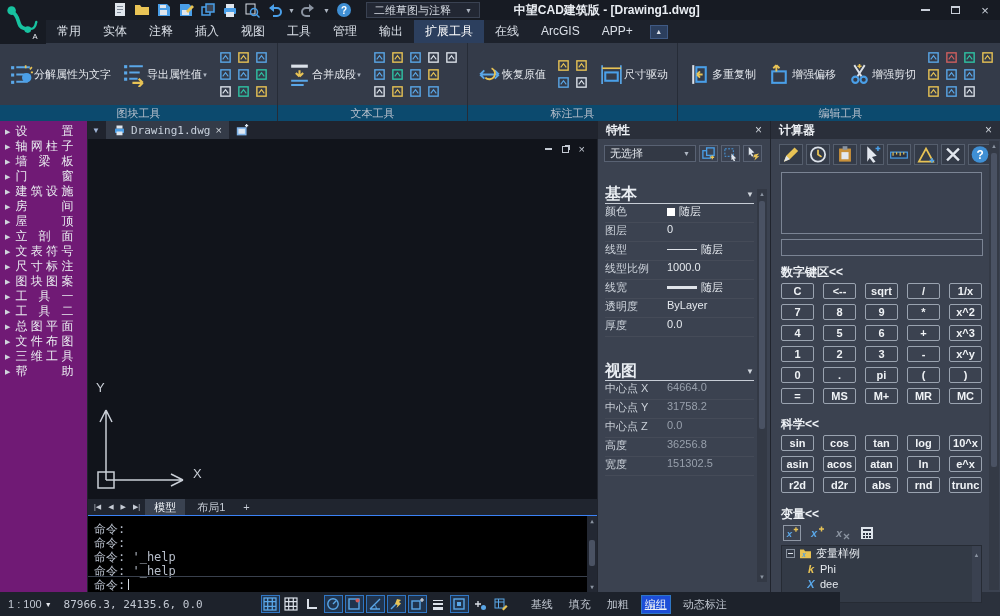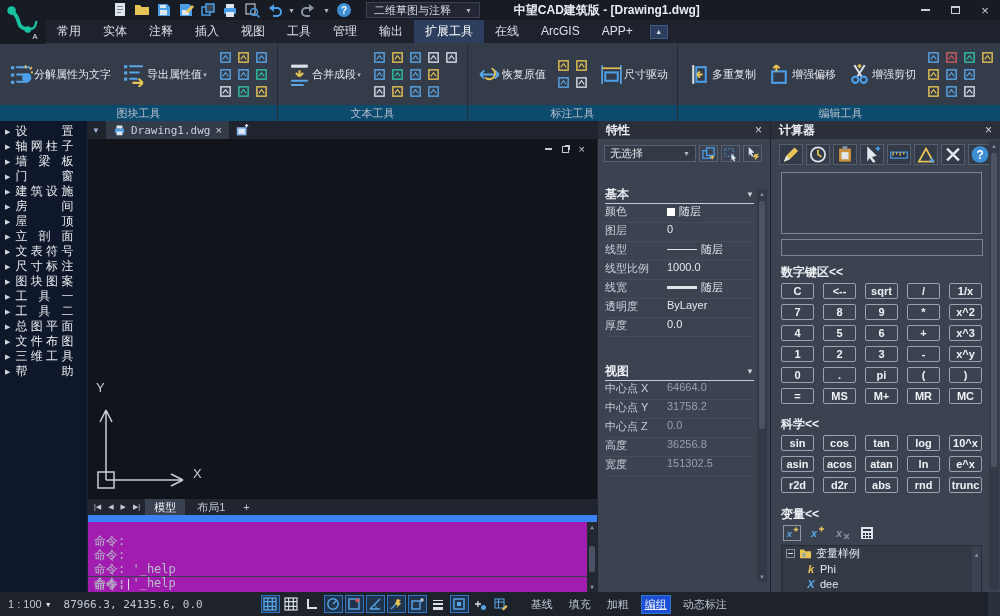--- a/index.html
+++ b/index.html
@@ -37,21 +37,21 @@
   .bigbtn .bcaret { font-size:6px; color:#aeb6c2; margin-top:1px; }
   .sgrid { display:flex; flex-direction:column; gap:2px; margin:0 3px; }
   .srow { display:flex; gap:3px; }
   .sic { width:15px; height:15px; display:flex; align-items:center; justify-content:center; cursor:pointer; }
   .rfiller { flex:1; background:#2a303b; }
 
   
   .main { position:absolute; left:0; top:121px; width:1000px; height:471px; display:flex; }
 
   
-  .sidebar { width:88px; background:#0f172a; border-right:1px solid #20242d; padding-top:3px; }
+  .sidebar { width:88px; background:#701a75; border-right:1px solid #20242d; padding-top:3px; }
   .sbitem { height:15px; display:flex; align-items:center; padding-left:5px; gap:5px; cursor:pointer; }
   .sbarrow { font-size:7px; color:#cfd5dc; }
   .sbitem b { display:inline-block; width:58px; font-weight:normal; font-size:12px; color:#e8ebef; text-align:justify; text-align-last:justify; white-space:nowrap; overflow:hidden; }
 
   
   .center { width:509px; display:flex; flex-direction:column; }
   .doctabs { height:18px; background:#20242e; display:flex; align-items:center; gap:6px; padding-left:4px; }
   .doccaret { font-size:8px; color:#9fb4d6; cursor:pointer; }
   .doctab { height:18px; background:#343b48; display:flex; align-items:center; gap:5px; padding:0 7px; cursor:pointer; }
   .doctab .dlabel { font-size:11px; color:#c7d0dc; font-family:"DejaVu Sans Mono",monospace; }
@@ -67,21 +67,21 @@
   .axis-label { position:absolute; color:#c9ced6; font-size:13px; }
   .axis-y { left:8px; top:0; }
   .axis-x { left:105px; top:86px; }
 
   .layoutbar { height:16px; background:#20252f; display:flex; align-items:center; gap:3px; padding-left:4px; font-size:11px; color:#c6ccd5; }
   .lnav { font-size:7px; color:#c6ccd5; padding:0 2px; cursor:pointer; }
   .ltab { padding:0 9px; height:16px; line-height:16px; cursor:pointer; }
   .ltab.active { background:#3a4250; color:#eef1f5; }
   .laddbtn { padding:0 6px; cursor:pointer; color:#c6ccd5; }
 
-  .cmd { height:77px; background:#a21caf; border-top:7px solid #3b82f6; position:relative; font-family:"DejaVu Sans Mono",monospace; font-size:12px; color:#b6bdc9; padding:12px 12px 0 6px; }
+  .cmd { height:77px; background:#000000; border-top:1px solid #3b82f6; position:relative; font-family:"DejaVu Sans Mono",monospace; font-size:12px; color:#b6bdc9; padding:6px 12px 0 6px; }
   .cline { height:14px; line-height:14px; white-space:pre; }
   .cprompt { position:absolute; left:0; right:10px; bottom:0; height:16px; line-height:16px; border-top:1px solid #39404d; padding-left:6px; white-space:pre; }
   .cursor { display:inline-block; width:1px; height:11px; background:#d7dce3; margin-left:3px; vertical-align:-1px; }
   .cmdscroll { position:absolute; right:0; top:0; bottom:0; width:10px; background:#232833; display:flex; flex-direction:column; align-items:center; }
   .scArrow { font-size:6px; color:#8a93a0; line-height:10px; }
   .scThumb { width:6px; background:#4a5263; border-radius:2px; }
 
   
   .panel { background:#3b4250; border-left:1px solid #20242d; position:relative; }
   .phead { height:18px; background:#2a2f3a; display:flex; align-items:center; padding:0 8px; }
@@ -90,21 +90,21 @@
 
   
   .props { width:173px; }
   .selrow { display:flex; align-items:center; gap:3px; margin:6px 6px 0 6px; }
   .selbox { width:92px; height:17px; background:#333945; border:1px solid #596273; display:flex; align-items:center; padding:0 5px; cursor:pointer; }
   .selbox span { font-size:11px; color:#e2e6ec; flex:1; }
   .selbox .caret { font-size:7px; color:#aeb6c2; flex:none; }
   .pibtn { width:19px; height:17px; border:1px solid #596273; background:#3a4150; display:flex; align-items:center; justify-content:center; cursor:pointer; }
   .plist { margin:0 16px 0 7px; }
   .psec { margin-top:8px; border-bottom:1px solid #c7cdd6; display:flex; align-items:center; height:18px; cursor:pointer; }
-  .psec b { font-size:12px; color:#e9edf2; }
+  .psec b { font-size:16px; color:#e9edf2; }
   .psec .caret { margin-left:auto; font-size:8px; color:#cfd5dc; }
   .prow { height:19px; display:flex; align-items:flex-start; font-size:11px; border-bottom:1px solid rgba(255,255,255,0.05); }
   .prow .pl { width:62px; color:#ccd2da; white-space:nowrap; }
   .prow .pv { color:#e6eaef; display:flex; align-items:center; gap:4px; white-space:nowrap; }
   .prow .pv.muted { color:#98a0ac; }
   .swatch { width:8px; height:8px; background:#fff; display:inline-block; }
   .lthin { width:30px; border-top:1px solid #dfe3e9; display:inline-block; }
   .lthick { width:30px; border-top:3px solid #dfe3e9; display:inline-block; }
   .pscroll { position:absolute; right:3px; top:68px; bottom:10px; width:10px; background:#333945; display:flex; flex-direction:column; align-items:center; }
   .pscroll .scThumb { flex:0 0 58%; margin-top:2px; }
@@ -126,21 +126,21 @@
   .trow.child { padding-left:24px; }
   .tglyph { font-style:italic; font-weight:bold; width:10px; text-align:center; }
   .tglyph.k { color:#e8c355; }
   .tglyph.X { color:#5aa7e8; }
   .minusbox { width:9px; height:9px; border:1px solid #8a93a0; display:flex; align-items:center; justify-content:center; }
   .minusbox i { width:5px; height:1px; background:#dbe1e9; display:block; }
   .treescroll { position:absolute; right:0; top:0; bottom:0; width:9px; background:#3a4150; text-align:center; }
   .calcscroll { position:absolute; right:1px; top:20px; bottom:2px; width:10px; background:#343a46; display:flex; flex-direction:column; align-items:center; }
 
   
-  .statusbar { position:absolute; left:0; bottom:0; width:988px; height:24px; background:#1d222b; display:flex; align-items:center; padding:0 8px; font-size:11px; color:#c3c9d3; gap:6px; }
+  .statusbar { position:absolute; left:0; bottom:0; width:840px; height:24px; background:#1d222b; display:flex; align-items:center; padding:0 8px; font-size:11px; color:#c3c9d3; gap:6px; }
   .scale { display:flex; align-items:center; gap:3px; cursor:pointer; }
   .scale .caret { font-size:7px; color:#e6e9ee; }
   .coords { margin-left:6px; font-family:"DejaVu Sans Mono",monospace; font-size:11px; }
   .sicons { display:flex; gap:2px; margin-left:52px; }
   .sbtn { width:19px; height:18px; display:flex; align-items:center; justify-content:center; cursor:pointer; border:1px solid transparent; }
   .sbtn.active { border-color:#2f76c4; background:#20344e; }
   .stoggles { display:flex; gap:8px; margin-left:10px; align-items:center; }
   .stog { cursor:pointer; padding:1px 3px; border:1px solid transparent; }
   .stog.active { border-color:#2f76c4; background:#1d4ed8; color:#eef2f7;text-decoration:underline; }
 

